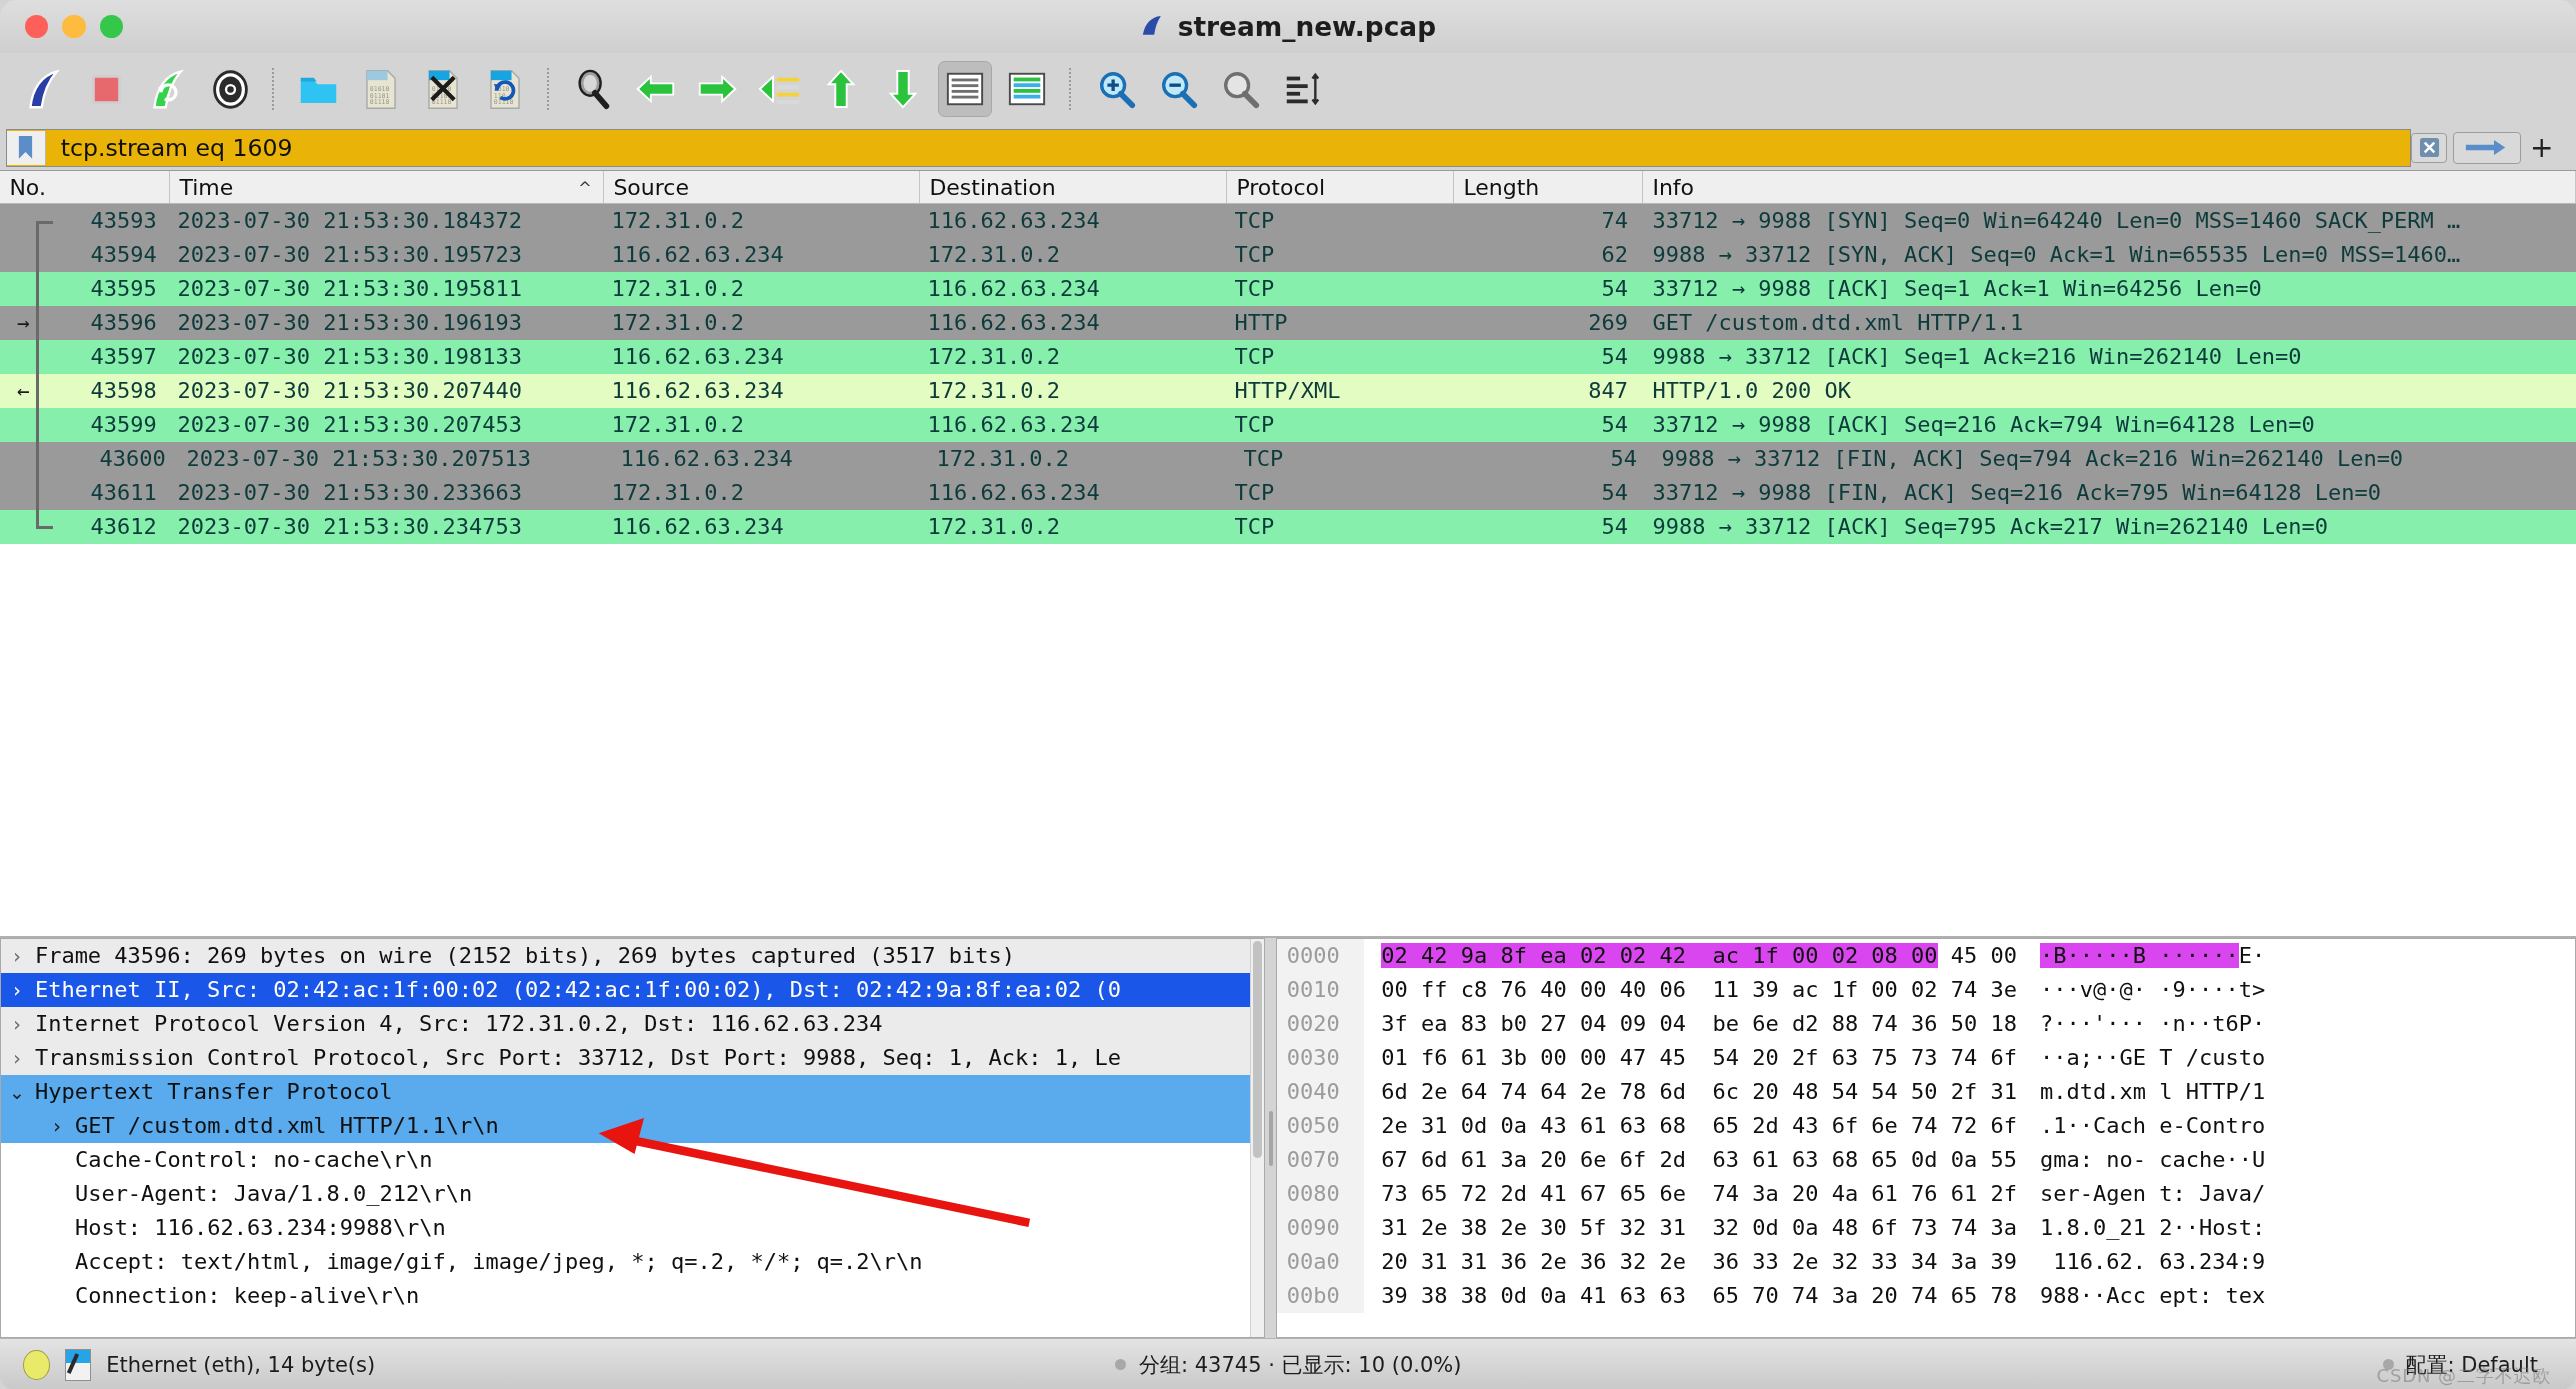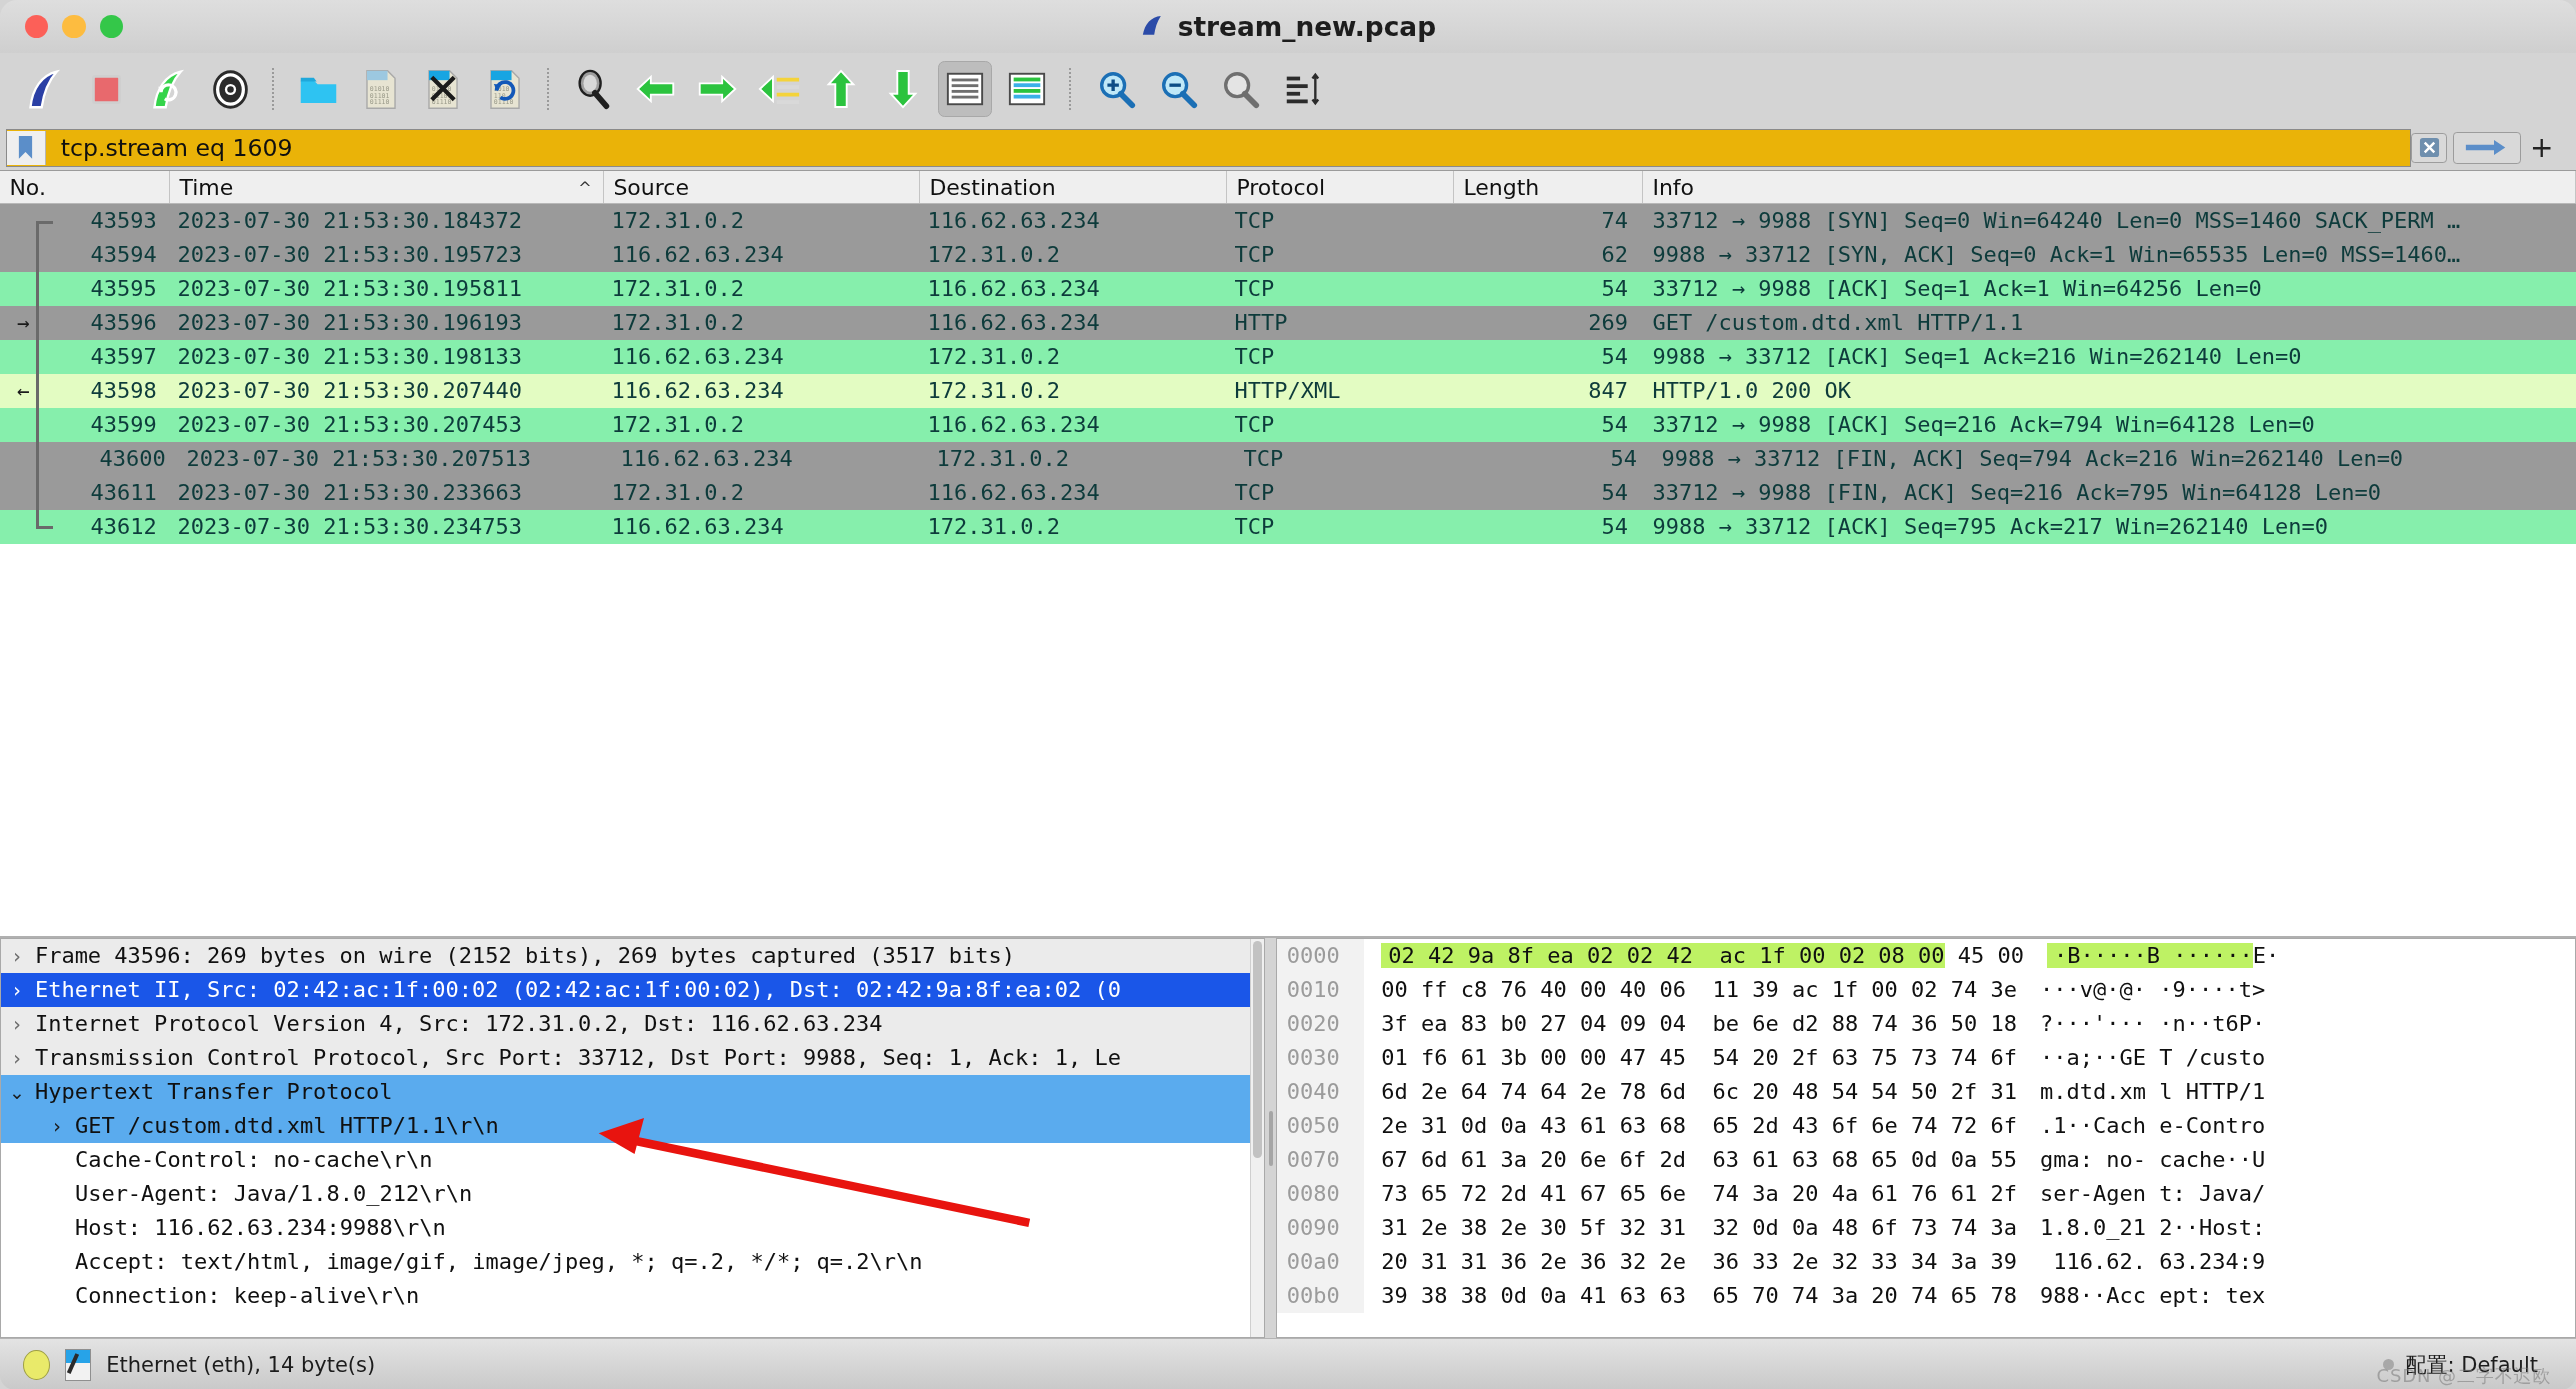--- a/index.html
+++ b/index.html
@@ -251,21 +251,21 @@
     display: flex; white-space: pre;
   }
   .hoff {
     width: 87px; flex: 0 0 87px;
     color: #9b9b9b; padding-left: 9.4px;
     box-sizing: border-box;
     background: #f2f2f2;
   }
   .hhex  { padding-left: 17px; color: #101010; }
   .hasc  { padding-left: 23px; color: #101010; }
-  .hl { background: #bef264; padding-left: 7px; }
+  .hl { background: #d946ef; }
 
   
   .dscroll {
     position: absolute; right: 0; top: 0; bottom: 0;
     width: 13.2px; background: #f0f0f0; border-left: 0.9px solid #cfcfcf;
   }
   .dscroll .thumb {
     position: absolute; left: 1.9px; width: 9.4px; top: 1.9px; height: 217px;
     background: #c2c2c2; border-radius: 4.7px;
   }
@@ -724,20 +724,24 @@
         </div>
     </div>
   </div>
 
   <div class="statusbar">
     <div class="sb-left">
       <div class="sb-bulb"></div>
       <div class="sb-capture-icon"></div>
       <div>Ethernet (eth), 14 byte(s)</div>
     </div>
+    <div class="sb-mid">
+      <div class="sb-dot"></div>
+      <div>分组: 43745 · 已显示: 10 (0.0%)</div>
+    </div>
     <div class="sb-right">
       <div class="sb-dot"></div>
       <div>配置: Default</div>
     </div>
     <div class="watermark">CSDN @二字不迟欧</div>
   </div>
 
   <svg class="annot-arrow" width="2576" height="1390" viewBox="0 0 2728 1472">
     <g>
       <line x1="1090" y1="1295" x2="648" y2="1203" stroke="#e8140f" stroke-width="9"></line>

